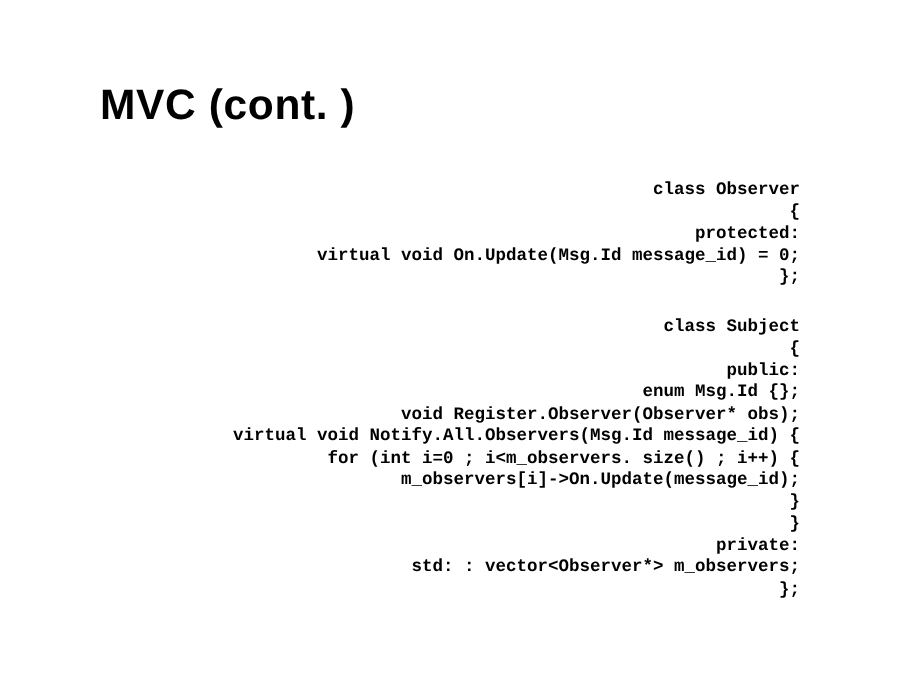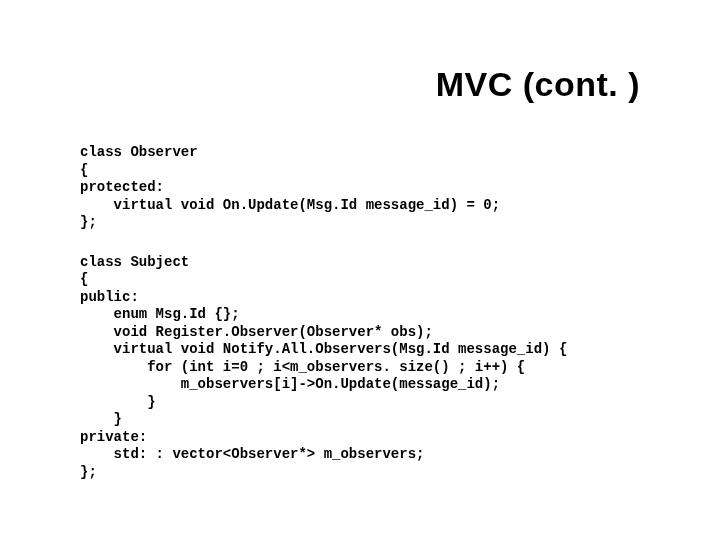--- a/index.html
+++ b/index.html
@@ -13,32 +13,33 @@
   }
   .slide {
     box-sizing: border-box;
     width: 720px;
     height: 540px;
     padding: 0 80px;
   }
   .title {
     font-size: 34px;
     font-weight: bold;
-    text-align: right;
+    text-align: left;
     margin-top: 65px;
     margin-bottom: 40px;
     letter-spacing: 0.5px;
   }
   .code-block {
     font-family: "Courier New", Courier, monospace;
     font-size: 14px;
     font-weight: bold;
     white-space: pre;
     line-height: 1.25;
     margin-bottom: 22px;
+    text-align: right;
   }
 </style>
 </head>
 <body>
 
 <div class="slide">
   <div class="title">MVC (cont. )</div>
   <div class="code-block">class Observer
 {
 protected:

